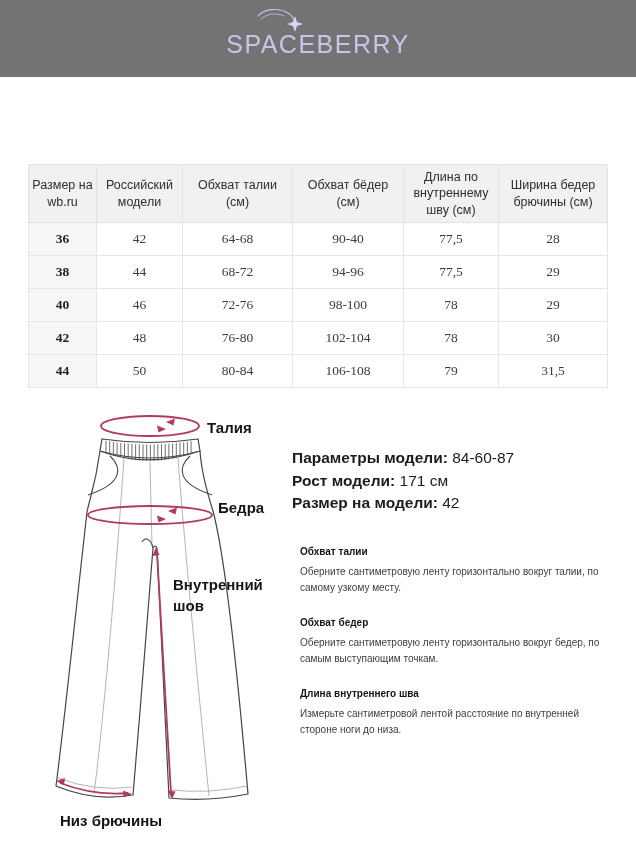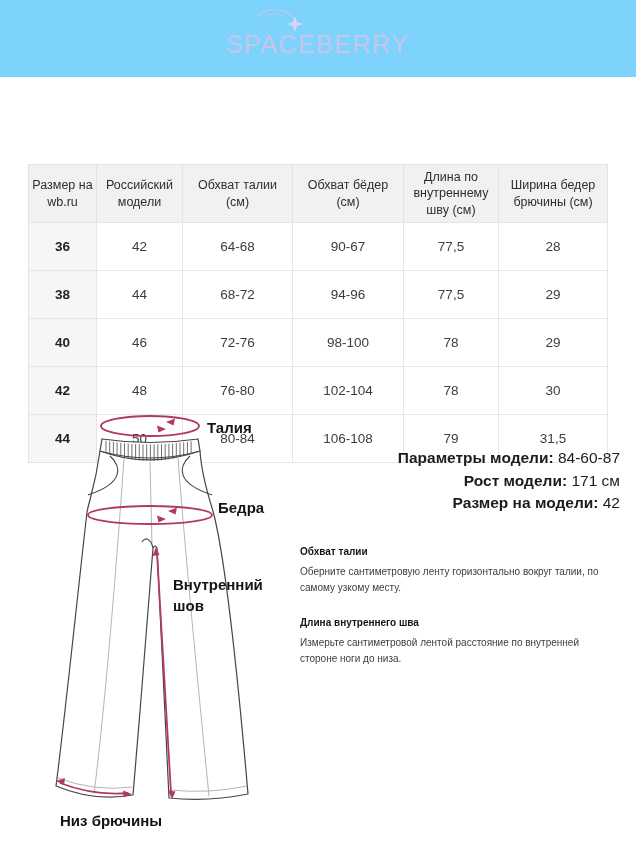--- a/index.html
+++ b/index.html
@@ -7,50 +7,50 @@
   body {
     font-family:"Liberation Sans", sans-serif;
     background:#ffffff; color:#1a1a1a;
     position:relative; overflow:hidden;
   }
   .page { position:relative; width:636px; height:848px; background:#fff; }
 
   
   .brand-header {
     position:absolute; left:0; top:0; width:636px; height:77px;
-    background:#7dd3fc; display:flex; align-items:center; justify-content:center;
+    background:#737373; display:flex; align-items:center; justify-content:center;
   }
 
   
   table.size-table {
     position:absolute; left:28px; top:164px; width:579px;
     border-collapse:collapse; table-layout:fixed;
   }
   .size-table th {
     background:#f1f1f1; border:1px solid #e3e3e3;
     font-size:12.5px; font-weight:500; color:#2e2e2e;
     text-align:center; vertical-align:middle;
     height:58px; padding:4px 3px; line-height:1.3;
   }
   .size-table td {
     border:1px solid #e6e6e6; background:#fff;
     font-size:13.5px; color:#3c3c3c; text-align:center; vertical-align:middle;
-    height:27px; padding:16px;
+    height:27px; padding:8px;font-family:Liberation Serif, serif;
   }
   .size-table td.first { background:#f6f6f6; font-weight:700; color:#222; font-size:13.5px; }
 
   
   .diagram { position:absolute; left:20px; top:395px; width:290px; height:450px; }
   .diagram text {
     font-family:"Liberation Sans", sans-serif;
     font-size:15px; font-weight:600; fill:#141414;
   }
 
   
-  .model-info { position:absolute; left:300px; top:447px; width:320px;text-align:right; }
+  .model-info { position:absolute; left:292px; top:447px; width:320px; }
   .model-info .line { font-size:15.5px; line-height:22.5px; color:#1c1c1c; }
   .model-info .lbl { font-weight:700; }
 
   .guide { position:absolute; left:300px; top:546px; width:318px; }
   .guide-section h3 { font-size:10px; font-weight:700; color:#141414; margin:0 0 7px 0; }
   .guide-section p { font-size:10px; line-height:15.9px; color:#3d3d3d; margin:0; }
   .guide-section + .guide-section { margin-top:21px; }
 </style>
 </head>
 <body>
@@ -85,21 +85,21 @@
         <th>Обхват бёдер (см)</th>
         <th>Длина по внутреннему шву (см)</th>
         <th>Ширина бедер брючины (см)</th>
       </tr>
     </thead>
     <tbody>
       <tr>
         <td class="first">36</td>
         <td>42</td>
         <td>64-68</td>
-        <td>90-67</td>
+        <td>90-40</td>
         <td>77,5</td>
         <td>28</td>
       </tr>
       <tr>
         <td class="first">38</td>
         <td>44</td>
         <td>68-72</td>
         <td>94-96</td>
         <td>77,5</td>
         <td>29</td>
@@ -224,18 +224,22 @@
       <span>42</span>
     </div>
   </div>
 
   <div class="guide">
     <div class="guide-section">
       <h3>Обхват талии</h3>
       <p>Оберните сантиметровую ленту горизонтально вокруг талии, по самому узкому месту.</p>
     </div>
     <div class="guide-section">
+      <h3>Обхват бедер</h3>
+      <p>Оберните сантиметровую ленту горизонтально вокруг бедер, по самым выступающим точкам.</p>
+    </div>
+    <div class="guide-section">
       <h3>Длина внутреннего шва</h3>
       <p>Измерьте сантиметровой лентой расстояние по внутренней стороне ноги до низа.</p>
     </div>
   </div>
 
 </div>
 
 </body></html>

